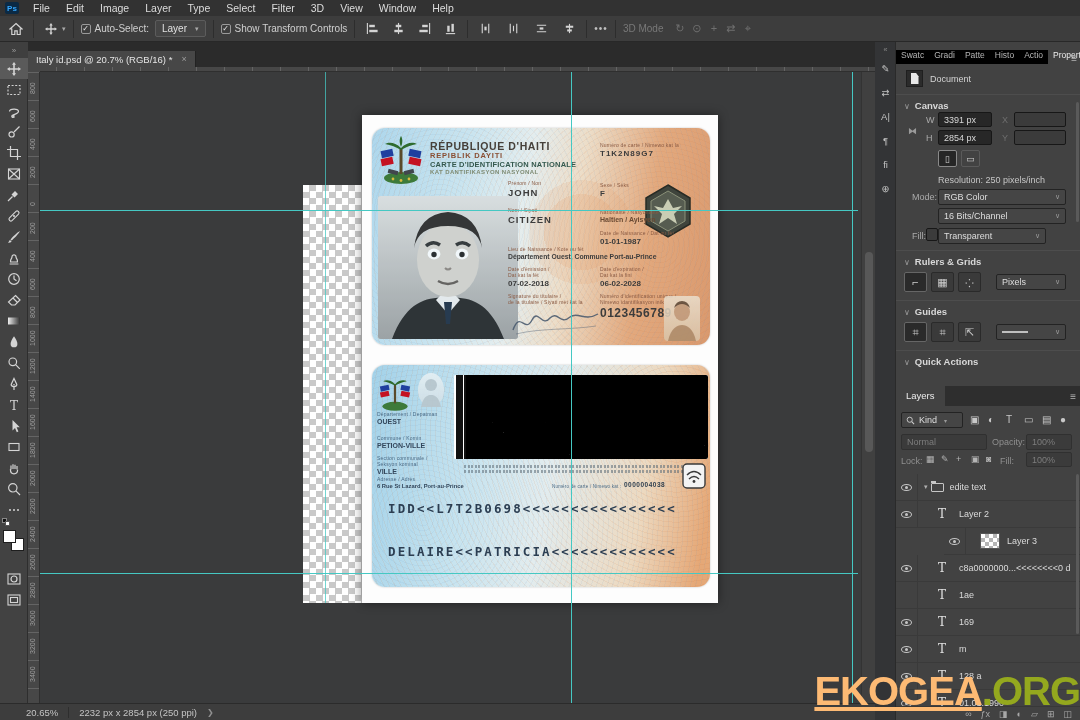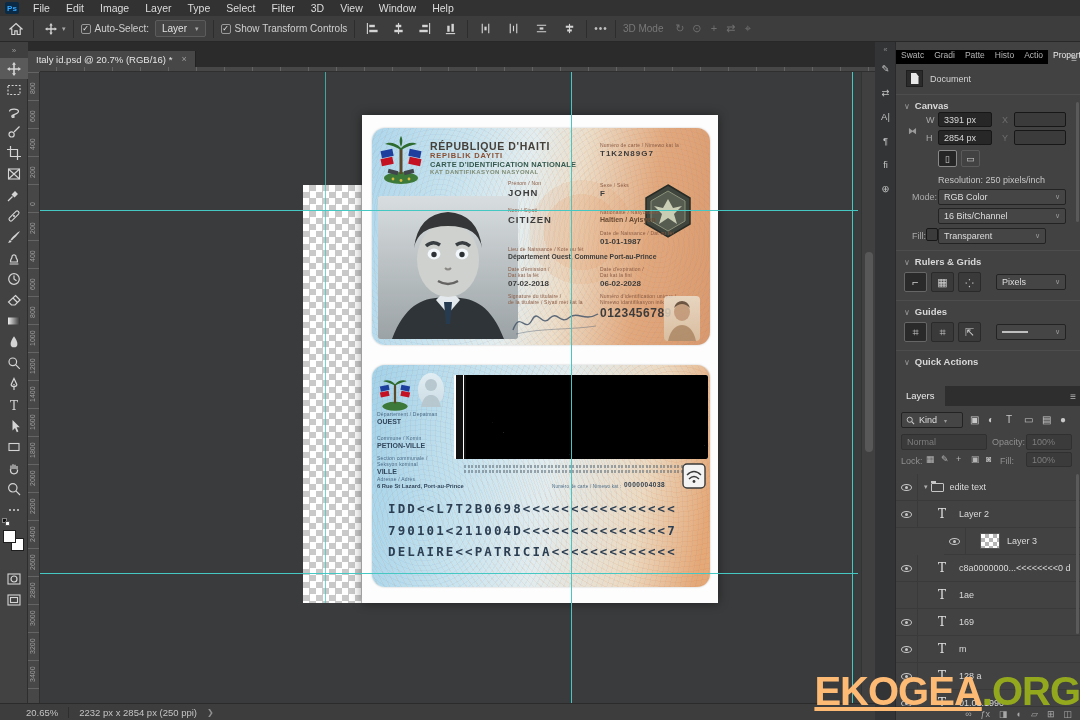--- a/index.html
+++ b/index.html
@@ -676,21 +676,20 @@
         <div class="val" style="left:252px; top:116px; font-size:6.5px; color:#2f3f4f; letter-spacing:.5px;">0000004038</div>
 
         <svg style="left:310px; top:98px;" width="24" height="26" viewBox="0 0 24 26">
           <rect x="1" y="1" width="22" height="24" rx="4" fill="#f3f3f3" stroke="#3a3a3a" stroke-width="1.4"></rect>
           <path d="M7 16 Q12 11 17 16" stroke="#3a3a3a" stroke-width="1.4" fill="none"></path>
           <path d="M5 12 Q12 5 19 12" stroke="#3a3a3a" stroke-width="1.4" fill="none"></path>
           <circle cx="12" cy="18.5" r="1.4" fill="#3a3a3a"></circle>
         </svg>
 
         <div class="mrz" style="top:136px;">IDD&lt;&lt;L7T2B0698&lt;&lt;&lt;&lt;&lt;&lt;&lt;&lt;&lt;&lt;&lt;&lt;&lt;&lt;&lt;&lt;</div>
-        <div class="mrz" style="top:158px;">790101&lt;211004D&lt;&lt;&lt;&lt;&lt;&lt;&lt;&lt;&lt;&lt;&lt;&lt;&lt;&lt;&lt;7</div>
         <div class="mrz" style="top:179px;">DELAIRE&lt;&lt;PATRICIA&lt;&lt;&lt;&lt;&lt;&lt;&lt;&lt;&lt;&lt;&lt;&lt;&lt;</div>
       </div>
     </div>
 
     <div class="guide-h" style="left:0; top:138px; width:818px;"></div>
     <div class="guide-h" style="left:0; top:501px; width:818px;"></div>
     <div class="guide-v" style="left:285px; top:0; height:531px; opacity:.75;"></div>
     <div class="guide-v" style="left:531px; top:0; height:631px;"></div>
     <div class="guide-v" style="left:812px; top:0; height:631px;"></div>
 

